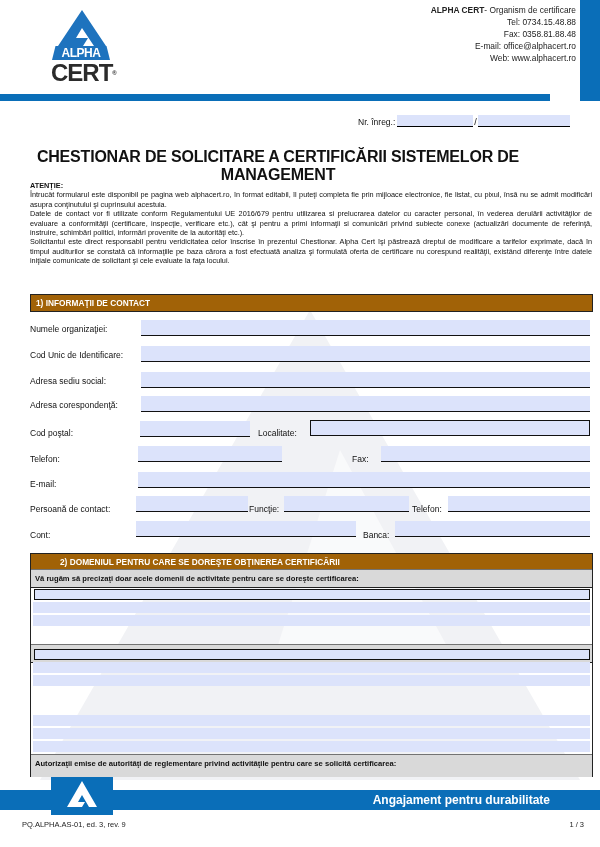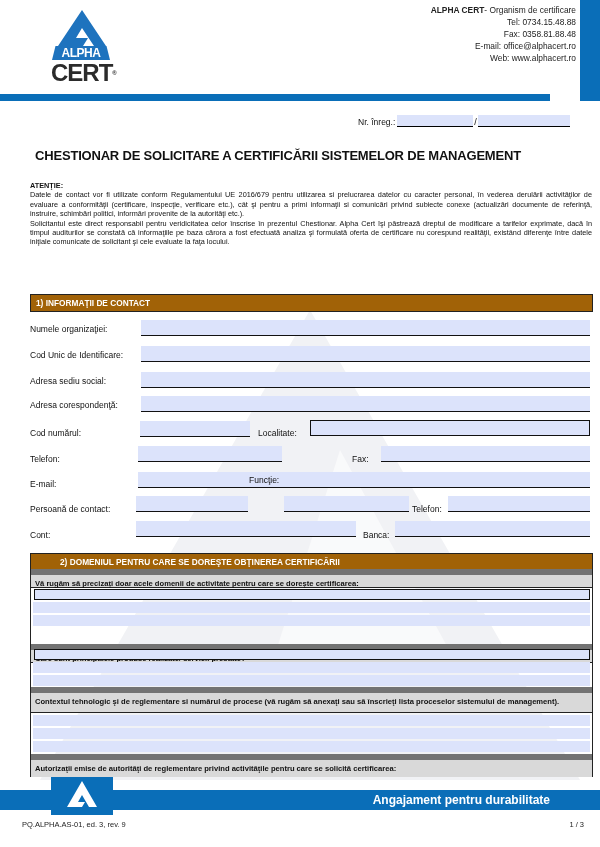--- a/index.html
+++ b/index.html
@@ -20,36 +20,36 @@
   .contact .org b { font-weight: bold; }
   .top-bar { position: absolute; left: 0; top: 94px; width: 550px; height: 7px; background: #0a6eb8; }
   .top-right-block { position: absolute; left: 580px; top: 0; width: 20px; height: 101px; background: #0a6eb8; }
 
   
   .reg { position: absolute; left: 358px; top: 115px; font-size: 8.5px; display: flex; align-items: flex-end; }
   .reg-field { width: 76px; height: 12px; background: #dce3fb; border-bottom: 1px solid #000; margin-left: 2px; }
   .reg-sep { margin: 0 1px; font-size: 9px; }
   .reg-field2 { width: 92px; height: 12px; background: #dce3fb; border-bottom: 1px solid #000; }
 
-  .title { position: absolute; left: 0; width: 556px; top: 148px; text-align: center; font-size: 13px; font-weight: bold; color: #111; letter-spacing: -0.2px; }
+  .title { position: absolute; left: 0; width: 556px; top: 148px; text-align: center; font-size: 16px; font-weight: bold; color: #111; letter-spacing: -0.2px; }
 
   
   .attention { position: absolute; left: 30px; top: 181px; width: 562px; font-size: 7.3px; line-height: 9.4px; color: #111; text-align: justify; z-index: 1; }
   .attention .head { font-weight: bold; }
 
   
   .section-head { position: absolute; left: 30px; width: 563px; height: 18px; background: #a16207; border: 1px solid #222; color: #fff; font-weight: bold; font-size: 8.3px; line-height: 16px; padding-left: 5px; z-index: 1; }
 
   .field-label { position: absolute; font-size: 8.5px; color: #111; z-index: 1; white-space: nowrap; }
   .field { position: absolute; height: 16px; background: #dce3fb; border-bottom: 1px solid #111; z-index: 1; }
   .field.boxed { border: 1px solid #111; }
 
   
   .s2 { position: absolute; left: 30px; top: 569px; width: 563px; height: 208px; border-left: 1px solid #222; border-right: 1px solid #222; z-index: 1; }
-  .q-row { position: absolute; left: 0; width: 561px; background: #d9d9d9; border-top: 6px solid #737373; border-bottom: 1px solid #222; font-size: 7.6px; font-weight: bold; color: #111; padding: 4px 4px; line-height: 10px; }
+  .q-row { position: absolute; left: 0; width: 561px; background: #d9d9d9; border-top: 1px solid #737373; border-bottom: 1px solid #222; font-size: 7.6px; font-weight: bold; color: #111; padding: 4px 4px; line-height: 10px; }
   .a-row { position: absolute; left: 2px; width: 557px; height: 11px; background: #dce3fb; }
   .a-row.boxed { border: 1px solid #111; left: 3px; width: 556px; }
 
   
   .footer-bar { position: absolute; left: 0; top: 790px; width: 600px; height: 20px; background: #0a6eb8; }
   .footer-logo { position: absolute; left: 51px; top: 773px; width: 62px; height: 42px; background: #0a6eb8; }
   .footer-slogan { position: absolute; right: 50px; top: 790px; height: 20px; line-height: 20px; color: #fff; font-size: 12px; font-weight: bold; }
   .footer-code { position: absolute; left: 22px; top: 820px; font-size: 7.5px; color: #222; }
   .footer-page { position: absolute; right: 16px; top: 820px; font-size: 7.5px; color: #222; }
 </style>
@@ -84,54 +84,55 @@
   <span>Nr. înreg.:</span>
   <div class="reg-field"></div>
   <span class="reg-sep">/</span>
   <div class="reg-field2"></div>
 </div>
 
 <div class="title">CHESTIONAR DE SOLICITARE A CERTIFICĂRII SISTEMELOR DE MANAGEMENT</div>
 
 <div class="attention">
   <div class="head">ATENŢIE:</div>
+  <div>Întrucât formularul este disponibil pe pagina web alphacert.ro, în format editabil, îl puteţi completa fie prin mijloace electronice, fie listat, cu pixul, însă nu se admit modificări asupra conţinutului şi cuprinsului acestuia.</div>
   <div>Datele de contact vor fi utilizate conform Regulamentului UE 2016/679 pentru utilizarea si prelucrarea datelor cu caracter personal, în vederea derulării activităţilor de evaluare a conformităţii (certificare, inspecţie, verificare etc.), cât şi pentru a primi informaţii si comunicări privind subiecte conexe (actualizări documente de referinţă, instruire, schimbări politici, informări provenite de la autorităţi etc.).</div>
   <div>Solicitantul este direct responsabil pentru veridicitatea celor înscrise în prezentul Chestionar. Alpha Cert îşi păstrează dreptul de modificare a tarifelor exprimate, dacă în timpul auditurilor se constată că informaţiile pe baza cărora a fost efectuată analiza şi formulată oferta de certificare nu corespund realităţii, existând diferenţe între datele iniţiale comunicate de solicitant şi cele evaluate la faţa locului.</div>
 </div>
 
 <div class="section-head" style="top:294px;">1) INFORMAŢII DE CONTACT</div>
 
 <div class="field-label" style="left:30px;top:324px;">Numele organizaţiei:</div>
 <div class="field" style="left:141px;top:320px;width:449px;"></div>
 
 <div class="field-label" style="left:30px;top:350px;">Cod Unic de Identificare:</div>
 <div class="field" style="left:141px;top:346px;width:449px;"></div>
 
 <div class="field-label" style="left:30px;top:376px;">Adresa sediu social:</div>
 <div class="field" style="left:141px;top:372px;width:449px;"></div>
 
 <div class="field-label" style="left:30px;top:400px;">Adresa corespondenţă:</div>
 <div class="field" style="left:141px;top:396px;width:449px;"></div>
 
-<div class="field-label" style="left:30px;top:428px;">Cod numărul:</div>
+<div class="field-label" style="left:30px;top:428px;">Cod poştal:</div>
 <div class="field" style="left:140px;top:421px;width:110px;"></div>
 <div class="field-label" style="left:258px;top:428px;">Localitate:</div>
 <div class="field boxed" style="left:310px;top:420px;width:280px;"></div>
 
 <div class="field-label" style="left:30px;top:454px;">Telefon:</div>
 <div class="field" style="left:138px;top:446px;width:144px;"></div>
 <div class="field-label" style="left:352px;top:454px;text-align:center;">Fax:</div>
 <div class="field" style="left:381px;top:446px;width:209px;"></div>
 
 <div class="field-label" style="left:30px;top:479px;">E-mail:</div>
 <div class="field" style="left:138px;top:472px;width:452px;"></div>
 
 <div class="field-label" style="left:30px;top:504px;">Persoană de contact:</div>
 <div class="field" style="left:136px;top:496px;width:112px;"></div>
-<div class="field-label" style="left:249px;top:475px;">Funcţie:</div>
+<div class="field-label" style="left:249px;top:504px;">Funcţie:</div>
 <div class="field" style="left:284px;top:496px;width:125px;"></div>
 <div class="field-label" style="left:412px;top:504px;">Telefon:</div>
 <div class="field" style="left:448px;top:496px;width:142px;"></div>
 
 <div class="field-label" style="left:30px;top:530px;">Cont:</div>
 <div class="field" style="left:136px;top:521px;width:220px;"></div>
 <div class="field-label" style="left:363px;top:530px;">Banca:</div>
 <div class="field" style="left:395px;top:521px;width:195px;"></div>
 
 <div class="section-head" style="top:553px;padding-left:29px;">2) DOMENIUL PENTRU CARE SE DOREŞTE OBŢINEREA CERTIFICĂRII</div>
@@ -140,21 +141,20 @@
   <div class="q-row" style="top:0;height:19px;">Vă rugăm să precizaţi doar acele domenii de activitate pentru care se doreşte certificarea:</div>
   <div class="a-row boxed" style="top:20px;"></div>
   <div class="a-row" style="top:33px;"></div>
   <div class="a-row" style="top:46px;"></div>
 
   <div class="q-row" style="top:59px;height:19px;margin-top:16px;">Care sunt principalele produse realizate/ servicii prestate?</div>
   <div class="a-row boxed" style="top:80px;"></div>
   <div class="a-row" style="top:93px;"></div>
   <div class="a-row" style="top:106px;"></div>
 
-  <div class="q-row" style="top:118px;height:26px;">Contextul tehnologic şi de reglementare si numărul de procese (vă rugăm să anexaţi sau să înscrieţi lista proceselor sistemului de management).</div>
   <div class="a-row" style="top:146px;"></div>
   <div class="a-row" style="top:159px;"></div>
   <div class="a-row" style="top:172px;"></div>
 
   <div class="q-row" style="top:185px;height:23px;border-bottom:none;">Autorizaţii emise de autorităţi de reglementare privind activităţile pentru care se solicită certificarea:</div>
 </div>
 
 <div class="footer-bar"></div>
 <div class="footer-logo">
   <svg width="62" height="42" viewBox="0 0 62 42">

